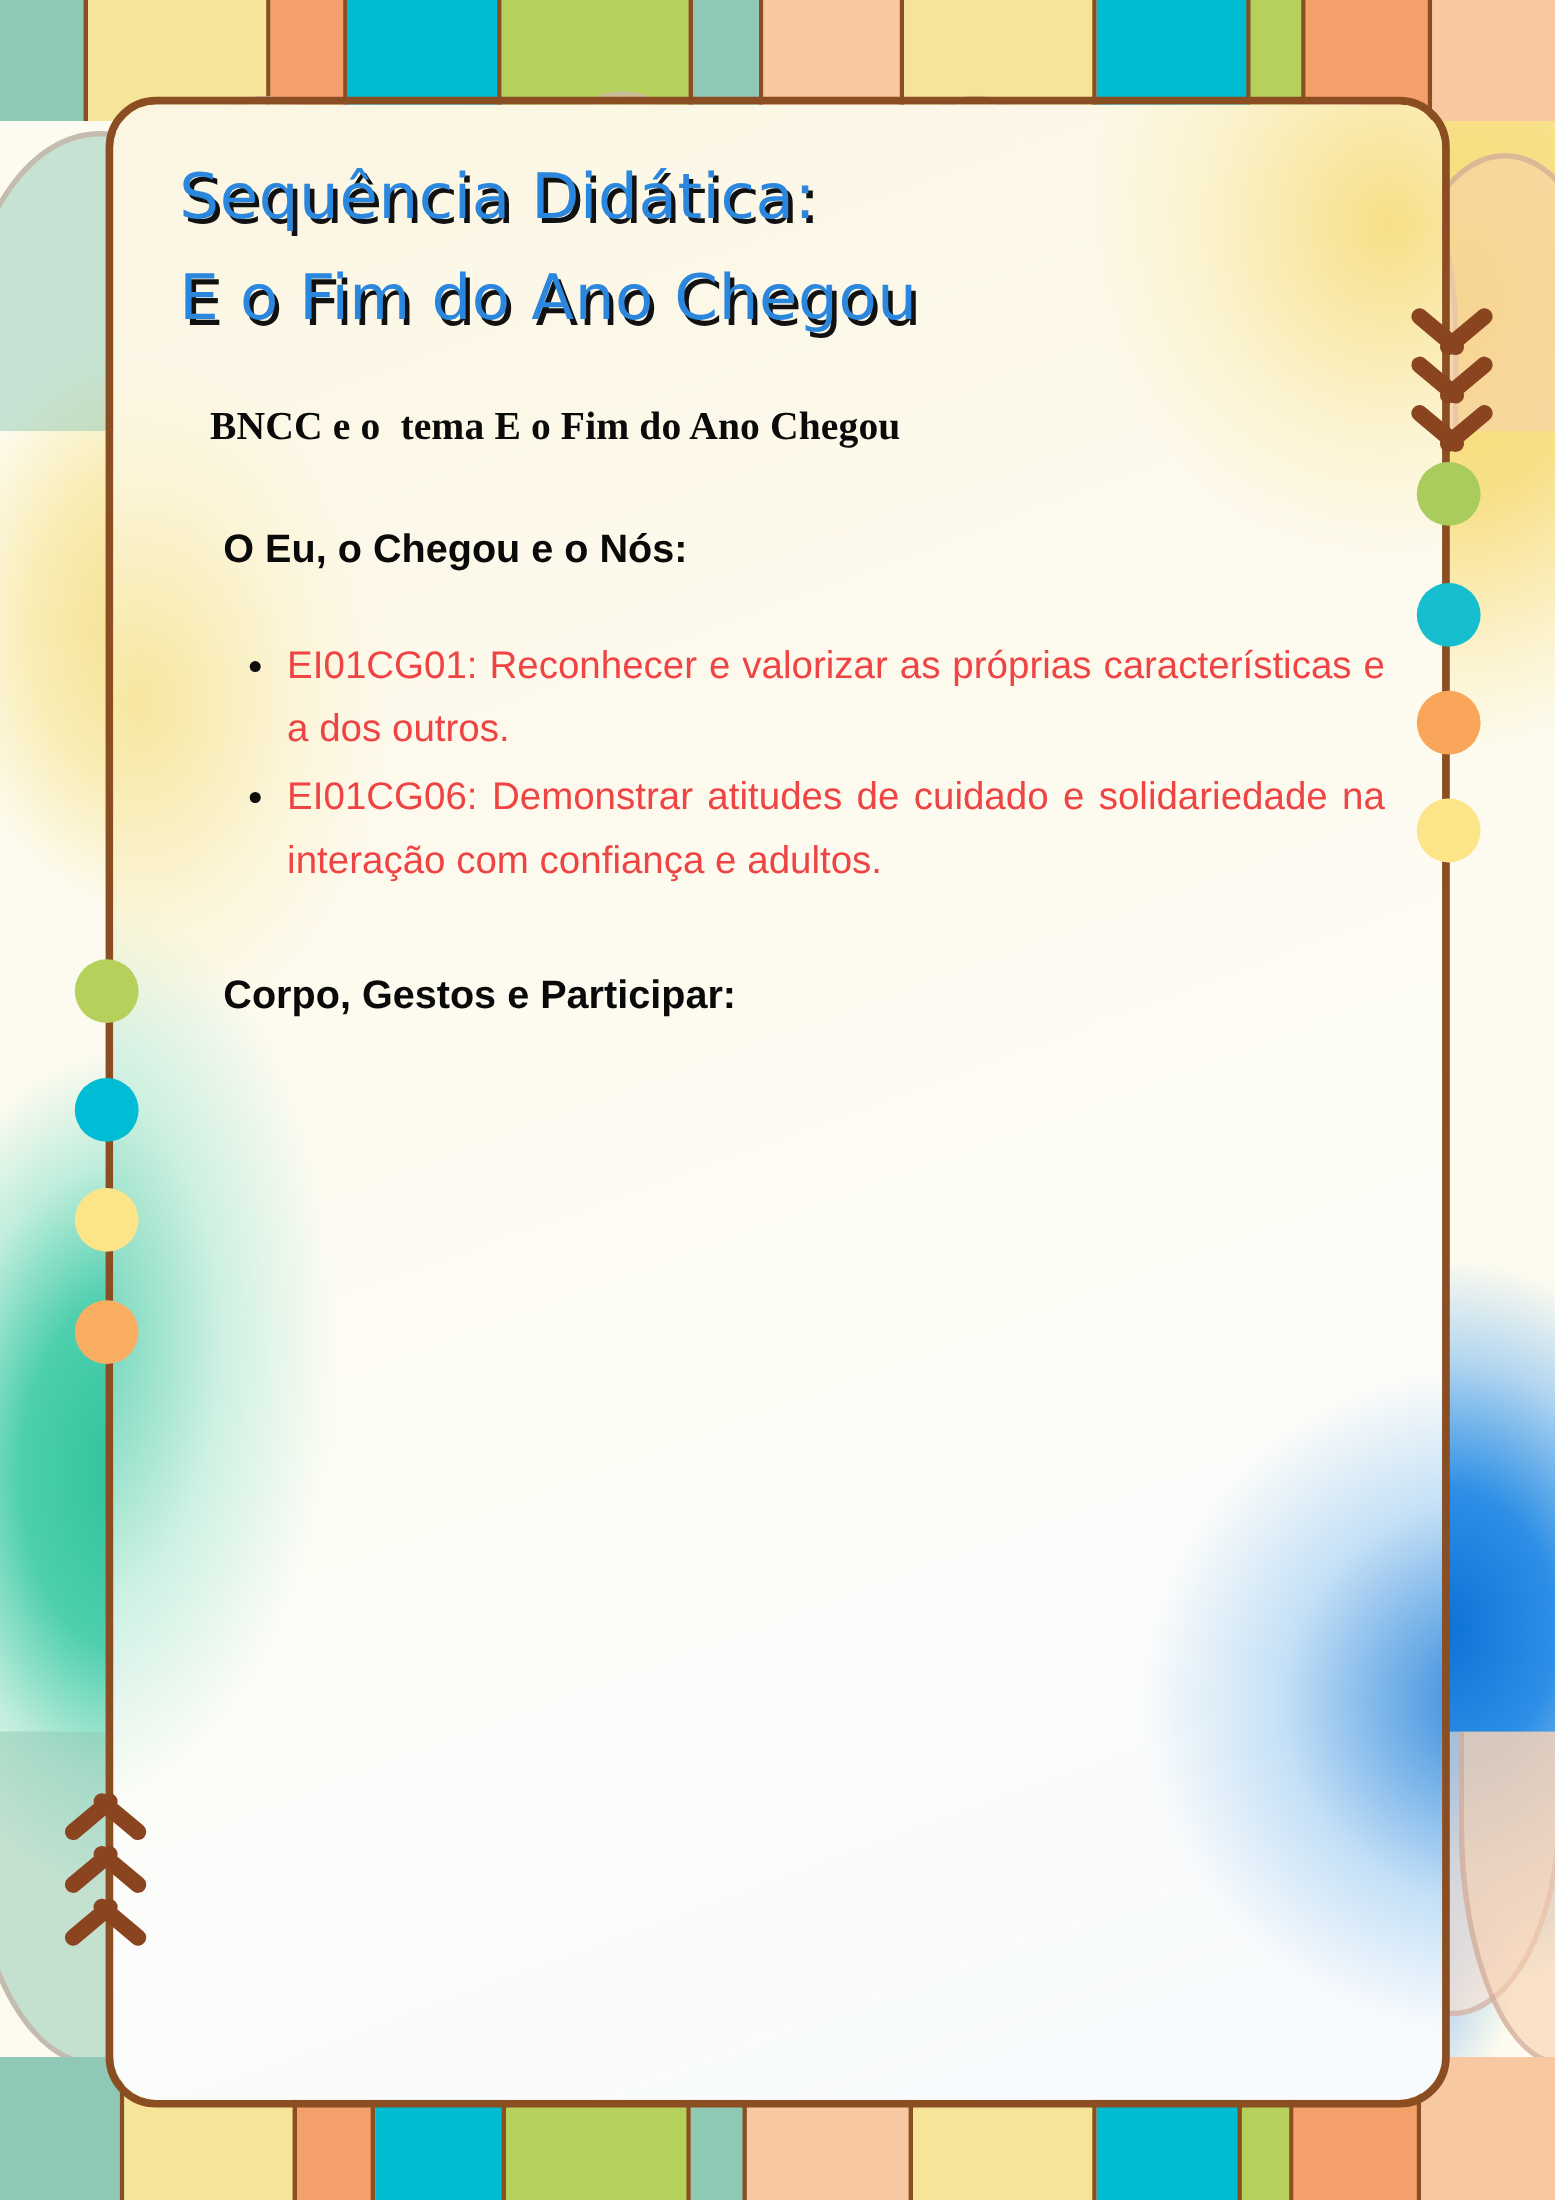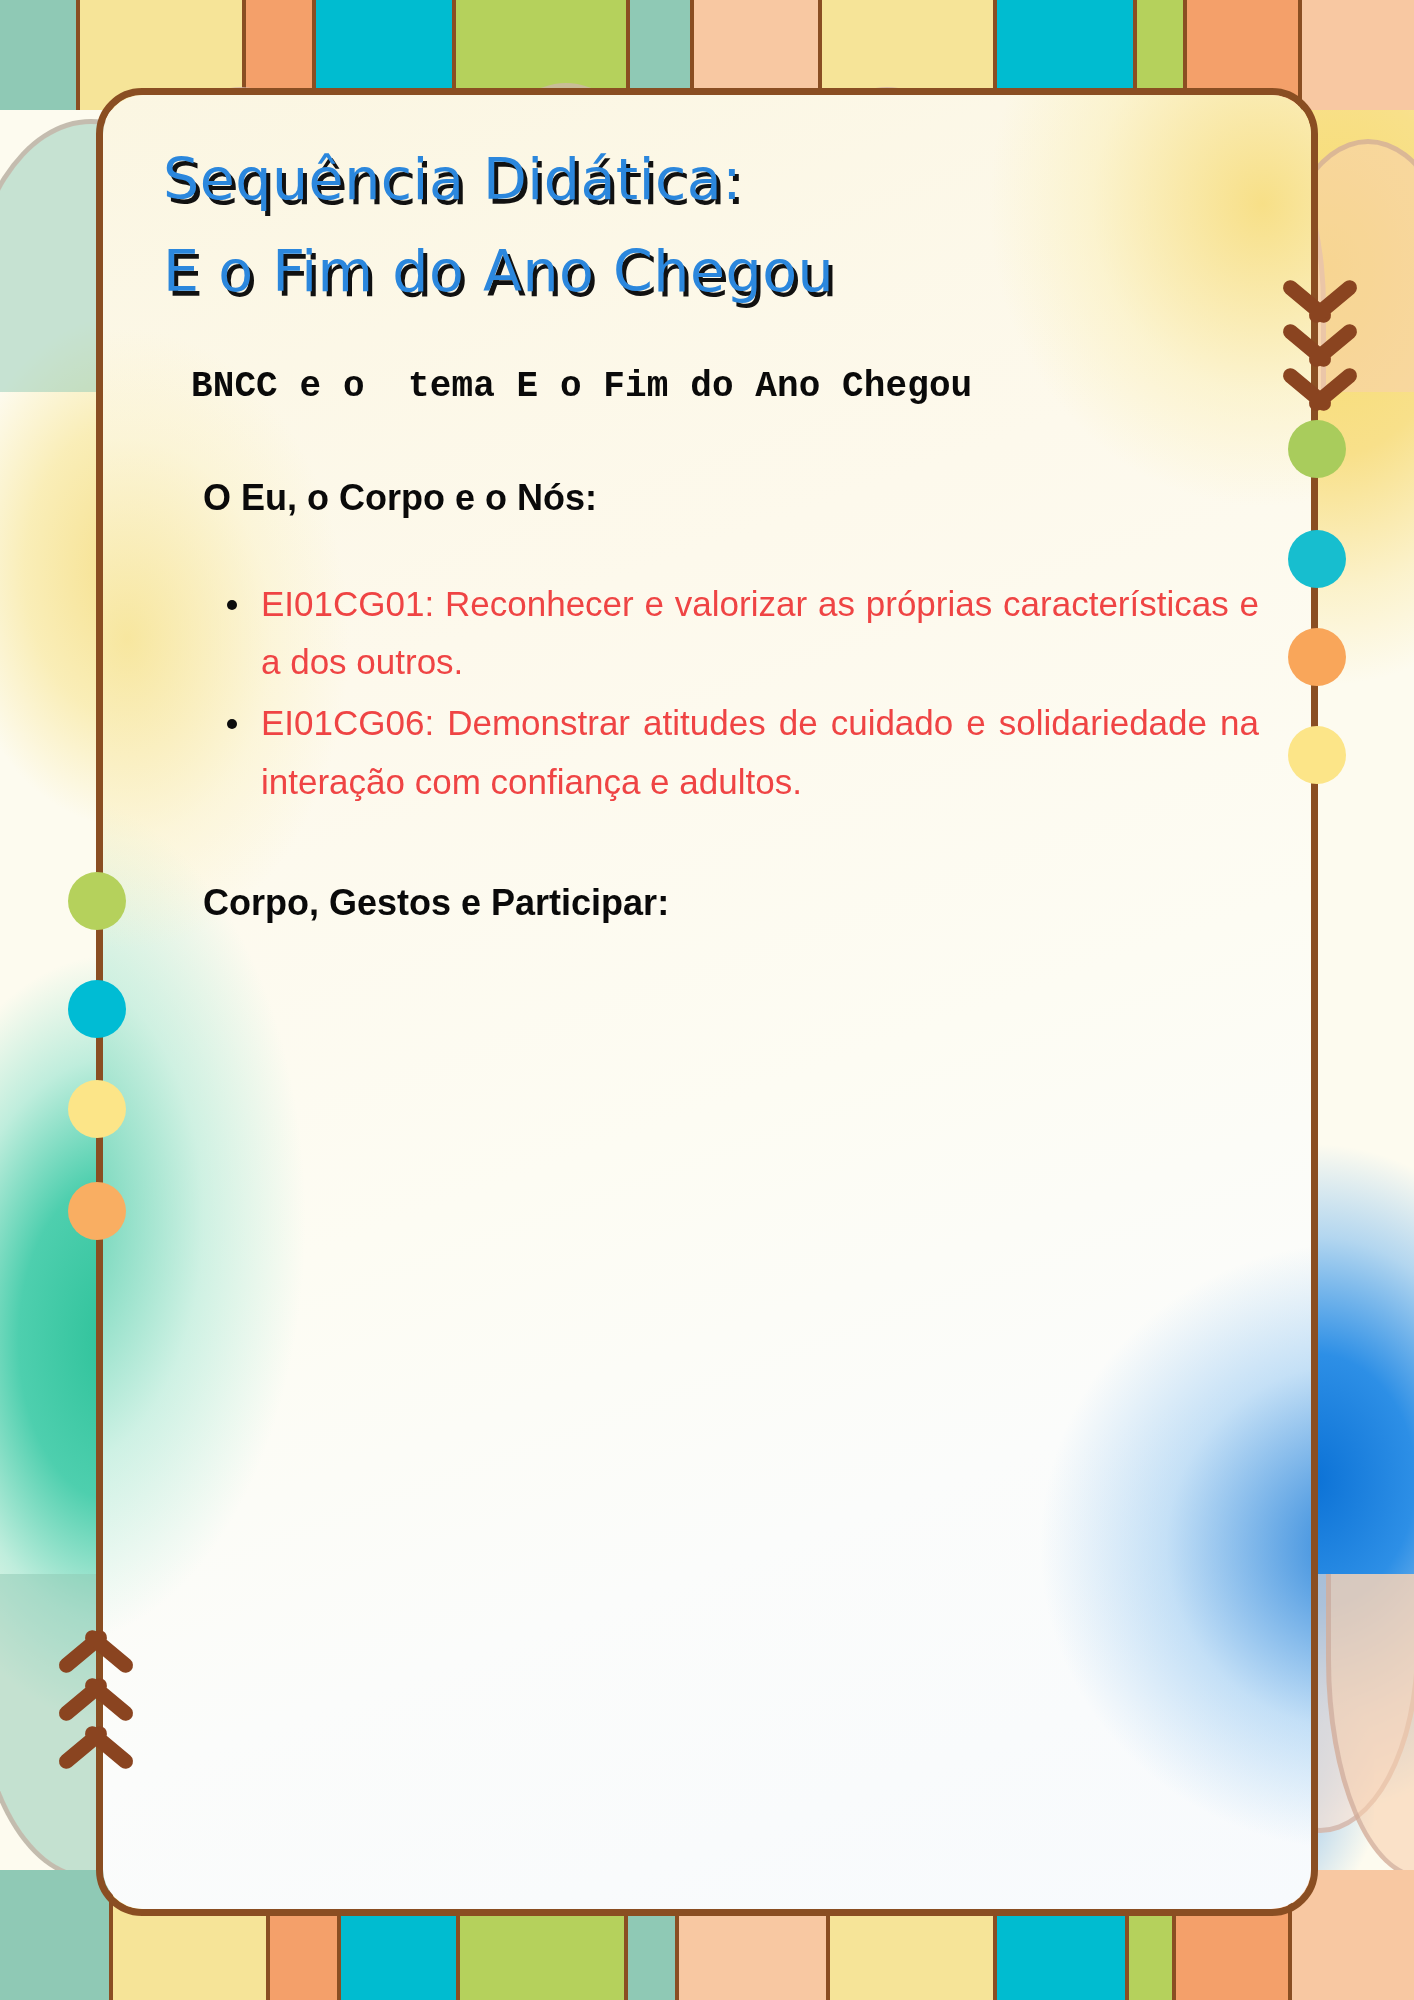--- a/index.html
+++ b/index.html
@@ -148,21 +148,21 @@
     font-size: 57px;
     line-height: 1.62;
     color: #2b87dd;
     letter-spacing: 0.5px;
     text-shadow: 4px 5px 0 #111111;
     margin: 0 0 2px 0;
     white-space: pre-line;
   }
 
   #subtitle {
-    font-family: Liberation Mono, monospace;
+    font-family: Liberation Serif, serif;
     font-weight: 700;
     font-size: 36px;
     color: #0a0a0a;
     margin: 48px 0 0 28px;
     letter-spacing: 0.1px;
     white-space: pre;
   }
 
   .section-heading {
     font-family: "Liberation Sans", sans-serif;
@@ -307,21 +307,21 @@
     <div id="card-inner">
       <div class="card-wash"></div>
       <div id="content">
 
         <h1 id="title">Sequência Didática:
 E o Fim do Ano Chegou</h1>
 
         <div id="subtitle">BNCC e o  tema E o Fim do Ano Chegou</div>
 
         <div id="sections">
-            <div class="section-heading">O Eu, o Corpo e o Nós:</div>
+            <div class="section-heading">O Eu, o Chegou e o Nós:</div>
             <ul class="obj-list">
               <li>EI01CG01: Reconhecer e valorizar as próprias características e a dos outros.</li>
               <li>EI01CG06: Demonstrar atitudes de cuidado e solidariedade na interação com confiança e adultos.</li>
             </ul>
             <div class="section-heading">Corpo, Gestos e Participar:</div>
           </div>
 
       </div>
     </div>
   </div>

